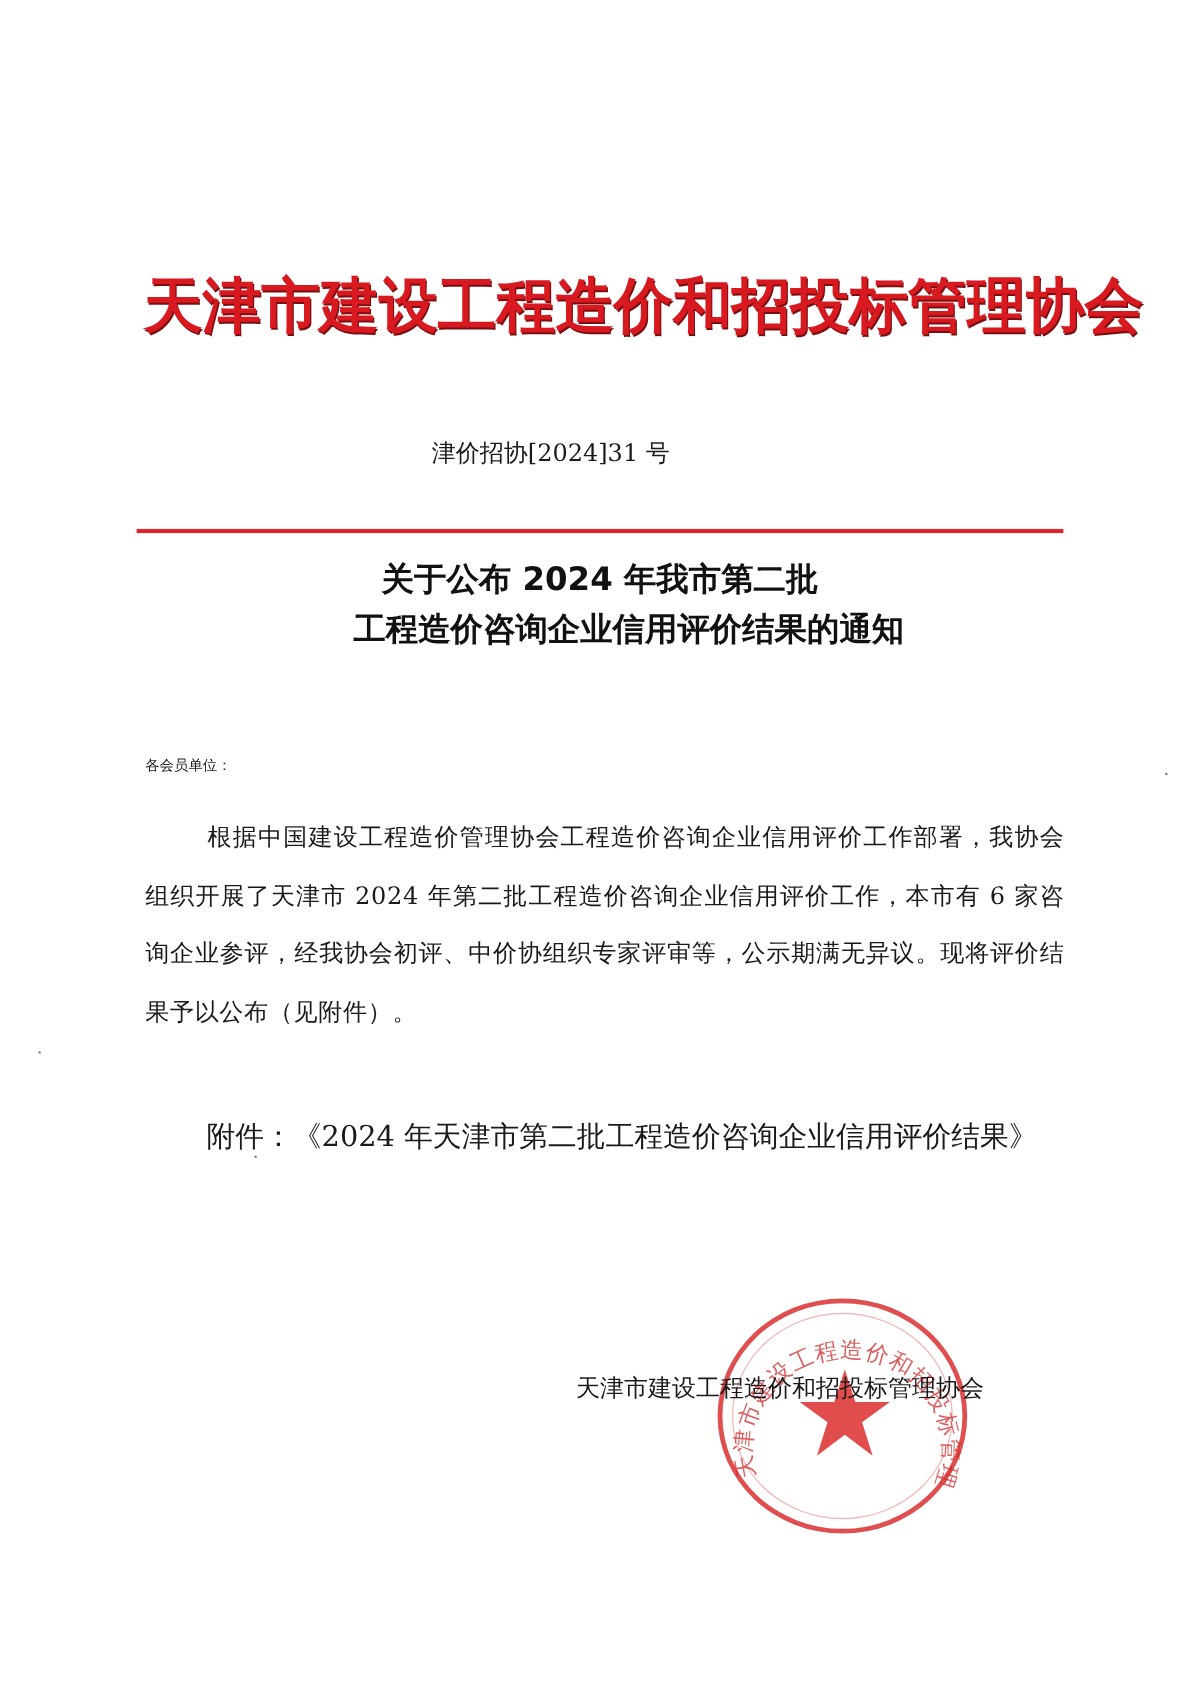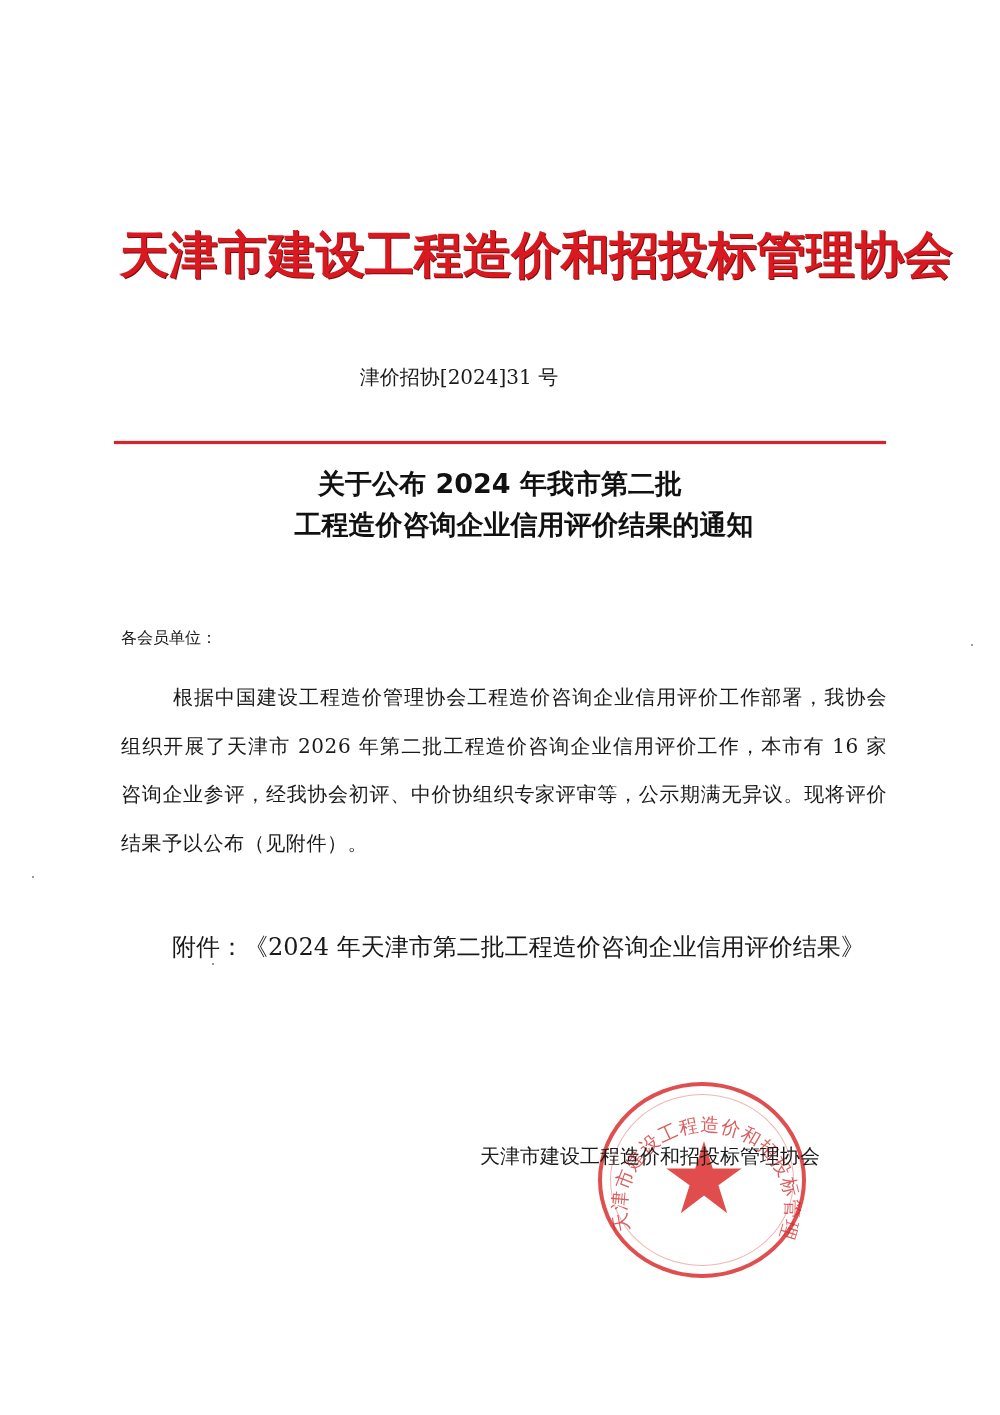--- a/index.html
+++ b/index.html
@@ -68,21 +68,21 @@
       font-size: 27px;
       line-height: 40px;
       color: #111;
     }
     .title.line1 { top: 416px; }
     .title.line2 { top: 457px; padding-left: 24px; }
     .salutation {
       position: absolute;
       left: 121px;
       top: 575px;
-      font-size: 16px;
+      font-size: 12px;
       line-height: 30px;
     }
     .body-para {
       position: absolute;
       left: 121px;
       top: 625px;
       width: 766px;
       font-size: 20px;
       line-height: 48.5px;
       text-indent: 52px;
@@ -160,21 +160,21 @@
 
   <div class="doc-number">津价招协[2024]31 号</div>
 
   <div class="red-rule"></div>
 
   <div class="title line1">关于公布 2024 年我市第二批</div>
   <div class="title line2">工程造价咨询企业信用评价结果的通知</div>
 
   <div class="salutation">各会员单位：</div>
 
-  <div class="body-para">根据中国建设工程造价管理协会工程造价咨询企业信用评价工作部署，我协会组织开展了天津市 2026 年第二批工程造价咨询企业信用评价工作，本市有 16 家咨询企业参评，经我协会初评、中价协组织专家评审等，公示期满无异议。现将评价结果予以公布（见附件）。</div>
+  <div class="body-para">根据中国建设工程造价管理协会工程造价咨询企业信用评价工作部署，我协会组织开展了天津市 2024 年第二批工程造价咨询企业信用评价工作，本市有 6 家咨询企业参评，经我协会初评、中价协组织专家评审等，公示期满无异议。现将评价结果予以公布（见附件）。</div>
 
   <div class="attachment">附件：《2024 年天津市第二批工程造价咨询企业信用评价结果》</div>
 
   <div class="seal">
     <div class="seal-inner-ring"></div>
     <svg class="seal-arc" viewBox="0 0 208 196">
       <defs>
         <path id="sealArcPath" d="M 30 150 A 80 76 0 1 1 178 150"></path>
       </defs>
       <text font-size="19" fill="rgba(205,40,40,0.75)" font-family="DejaVu Serif, serif" letter-spacing="1">

